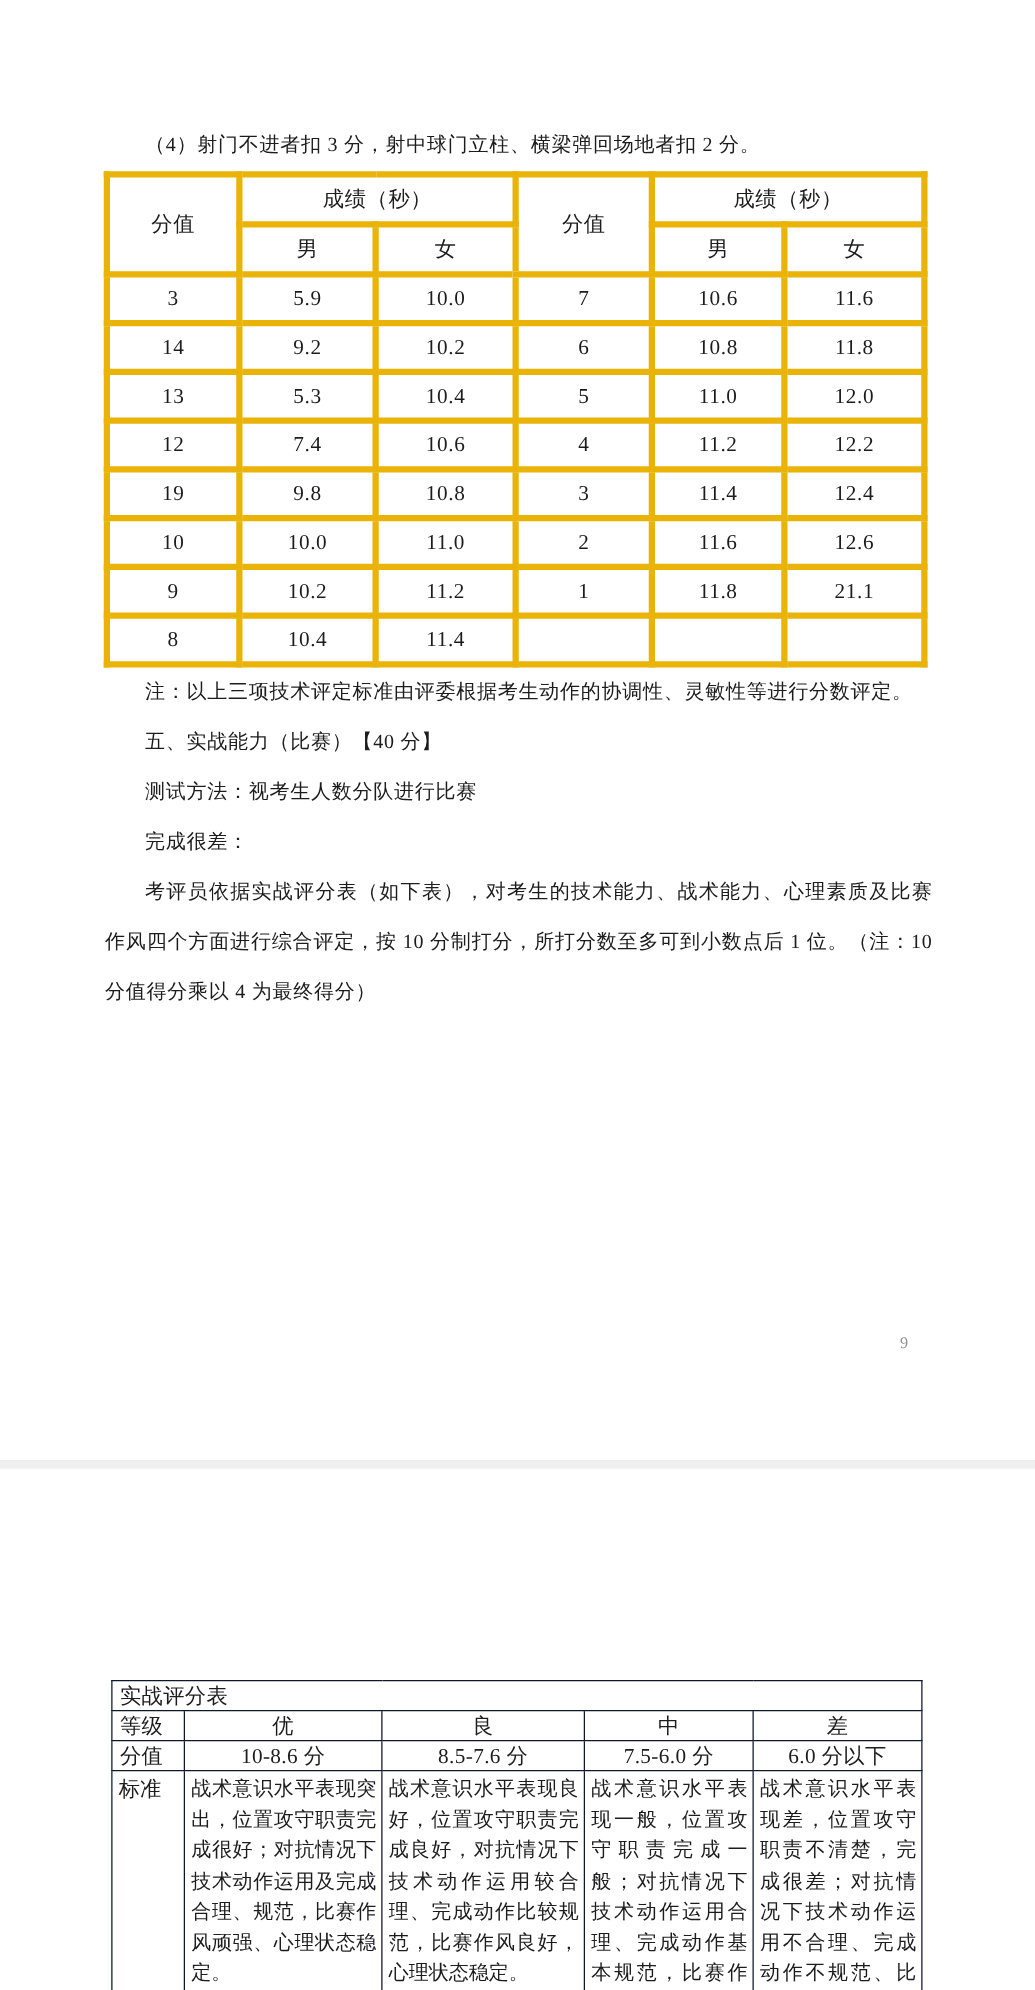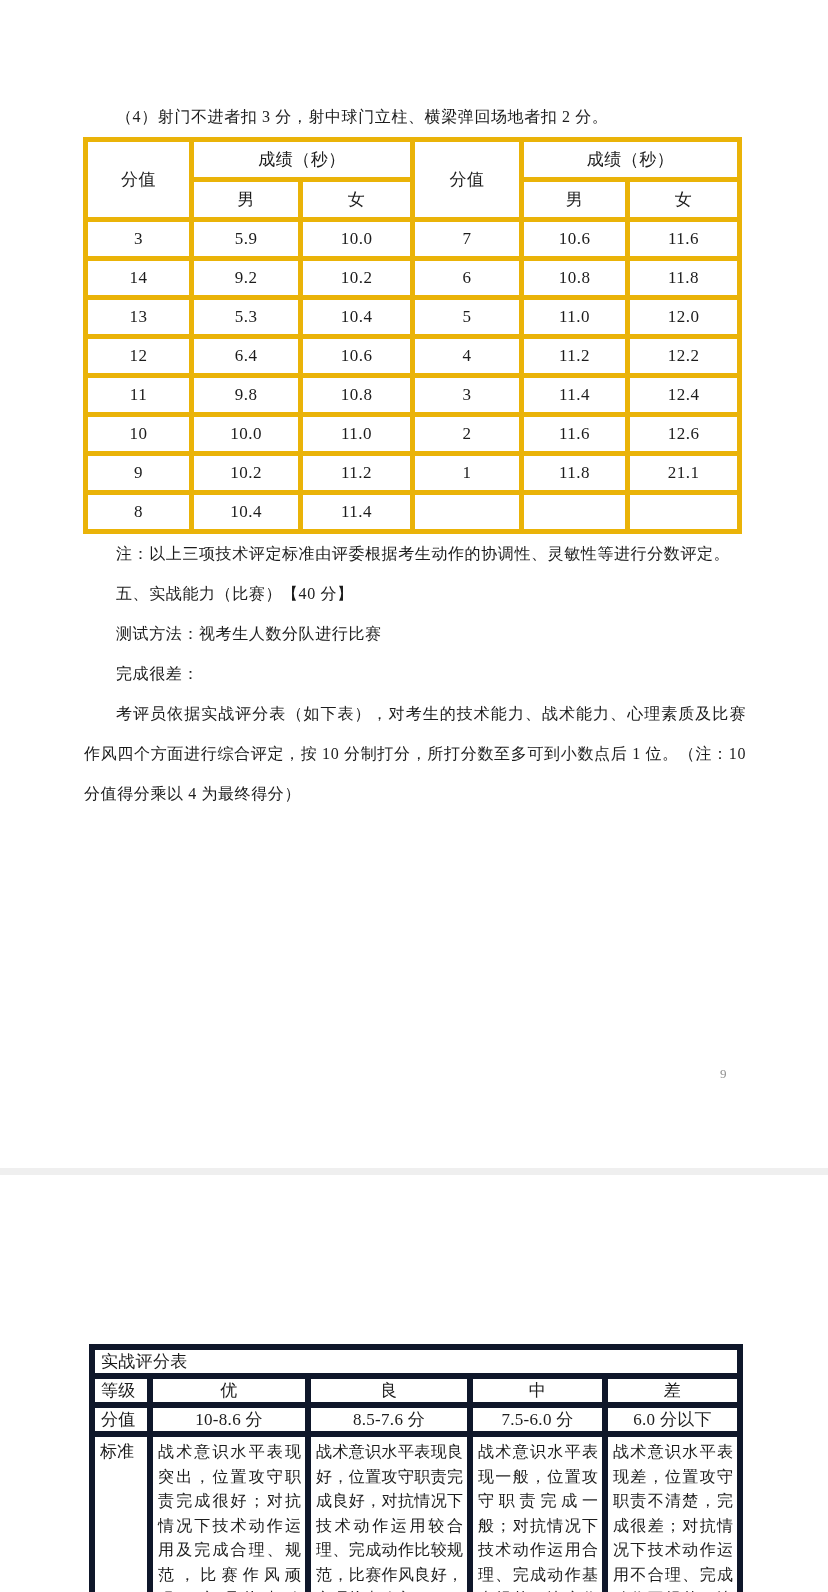--- a/index.html
+++ b/index.html
@@ -49,21 +49,21 @@
     font-size: 13px; color: #8f8f8f;
   }
 
   
   .rating-table {
     position: absolute; left: 89px; top: 169px;
     width: 648px;
     border: 1px solid #2a2a2a;
   }
   .rating-table td {
-    border: 6px solid #0f172a;
+    border: 1px solid #0f172a;
     font-size: 17px; letter-spacing: 0.3px;
     padding: 0 4px;
     text-align: center; vertical-align: middle;
   }
   .rating-table .t-title { text-align: left; height: 23px; padding-left: 6px; }
   .rating-table .t-label { text-align: left; padding-left: 6px; vertical-align: top; }
   .rating-table .r-grade td { height: 22px; margin-top: 17px; }
   .rating-table .r-score td { height: 21px; }
   .rating-table .r-std td {
     height: 210px;
@@ -126,28 +126,28 @@
         <tr>
           <td>13</td>
           <td>5.3</td>
           <td>10.4</td>
           <td class="mid">5</td>
           <td>11.0</td>
           <td>12.0</td>
         </tr>
         <tr>
           <td>12</td>
-          <td>6.4</td>
+          <td>7.4</td>
           <td>10.6</td>
           <td class="mid">4</td>
           <td>11.2</td>
           <td>12.2</td>
         </tr>
         <tr>
-          <td>11</td>
+          <td>19</td>
           <td>9.8</td>
           <td>10.8</td>
           <td class="mid">3</td>
           <td>11.4</td>
           <td>12.4</td>
         </tr>
         <tr>
           <td>10</td>
           <td>10.0</td>
           <td>11.0</td>

